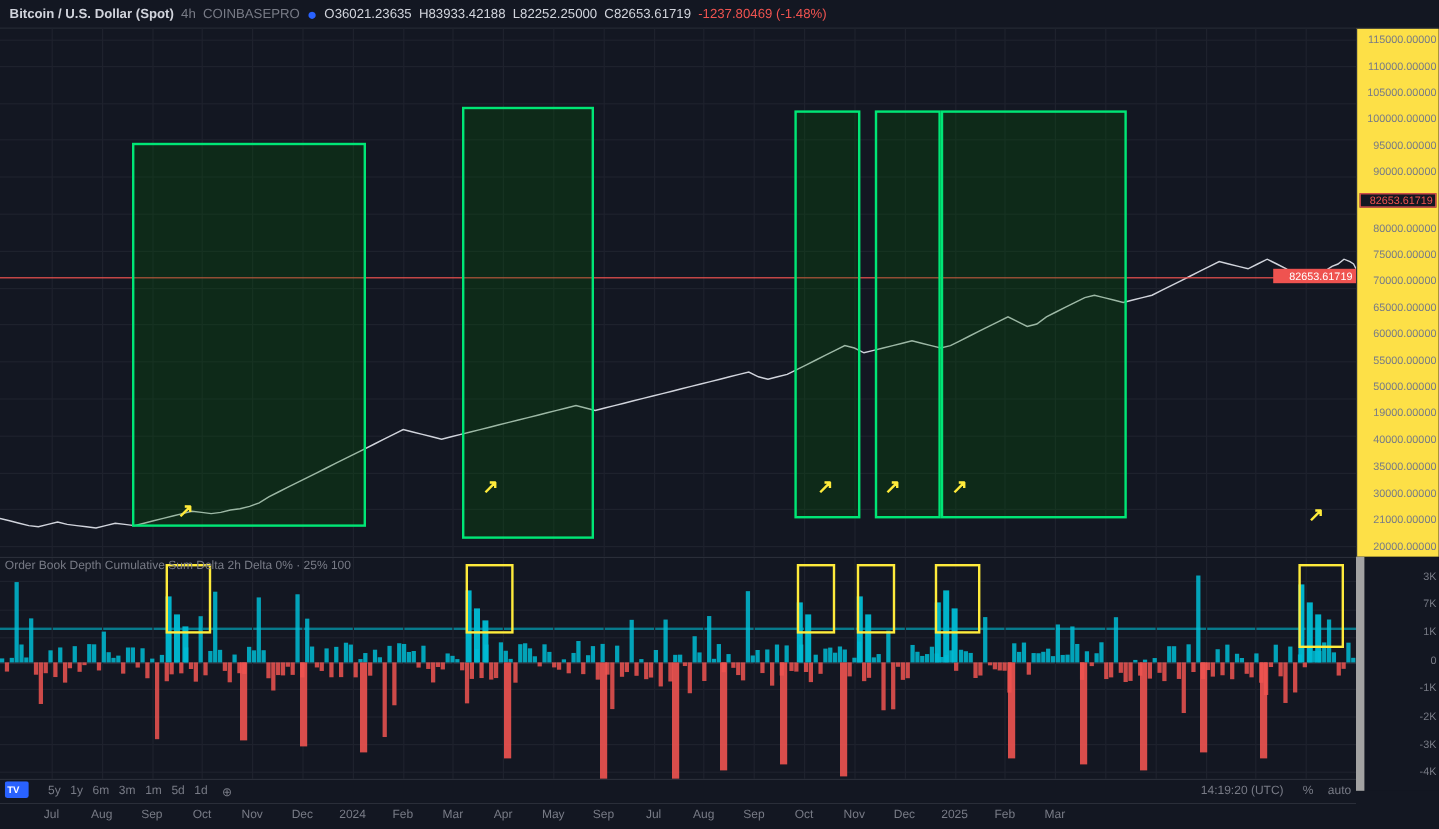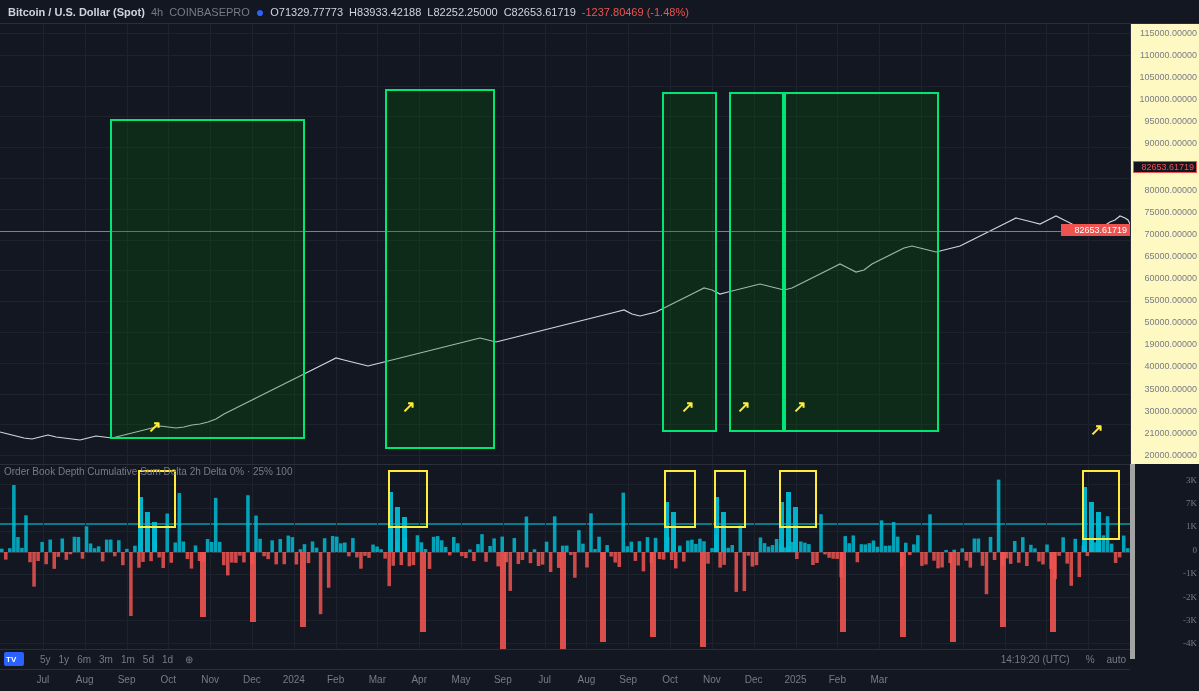--- a/index.html
+++ b/index.html
@@ -57,47 +57,46 @@
       overflow: hidden;
       border-top: 1px solid #2a2e39;
     }
 
     #price-axis {
       position: absolute;
       top: 0;
       right: 0;
       width: 69px;
       height: 440px;
-      background: #fef9c3;
+      background: #fde047;
       border-left: 1px solid #2a2e39;
       display: flex;
       flex-direction: column;
       justify-content: space-between;
       padding: 4px 2px;
       font-size: 9px;
       color: #787b86;
       align-items: flex-end;
     }
 
     #indicator-axis {
       position: absolute;
       top: 440px;
       right: 0;
       width: 69px;
       height: 195px;
       background: #131722;
-      border-left: 5px solid #a3a3a3;
+      border-left: 7px solid #a3a3a3;
       display: flex;
       flex-direction: column;
       justify-content: space-around;
       padding: 4px 2px;
       font-size: 9px;
       color: #787b86;
       align-items: flex-end;
-      font-family: Liberation Serif, serif;
     }
 
     #time-axis {
       position: absolute;
       bottom: 0;
       left: 0;
       width: 1130px;
       height: 22px;
       background: #131722;
       border-top: 1px solid #2a2e39;
@@ -220,21 +219,21 @@
     }
   </style>
 </head>
 <body>
 
 <div id="header">
   <span class="symbol">Bitcoin / U.S. Dollar (Spot)</span>
   <span style="color:#787b86">4h</span>
   <span class="exchange">COINBASEPRO</span>
   <span class="dot">●</span>
-  <span class="ohlc">O<span>71329.77773</span></span>
+  <span class="ohlc">O<span>36021.23635</span></span>
   <span class="ohlc">H<span>83933.42188</span></span>
   <span class="ohlc">L<span>82252.25000</span></span>
   <span class="ohlc">C<span>82653.61719</span></span>
   <span class="change-neg"><span>-1237.80469</span> (<span>-1.48%</span>)</span>
 </div>
 
 <div id="chart-container">
 
   <div id="main-chart">
 

